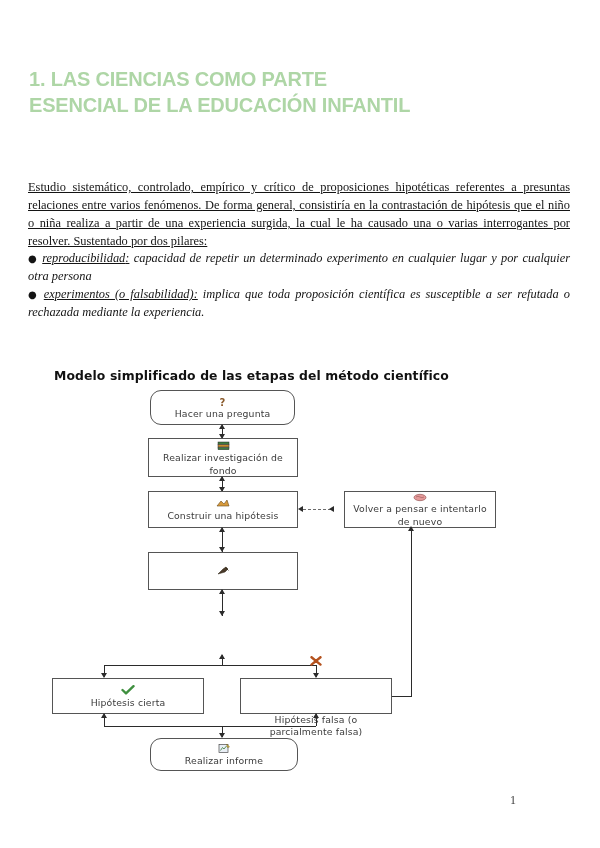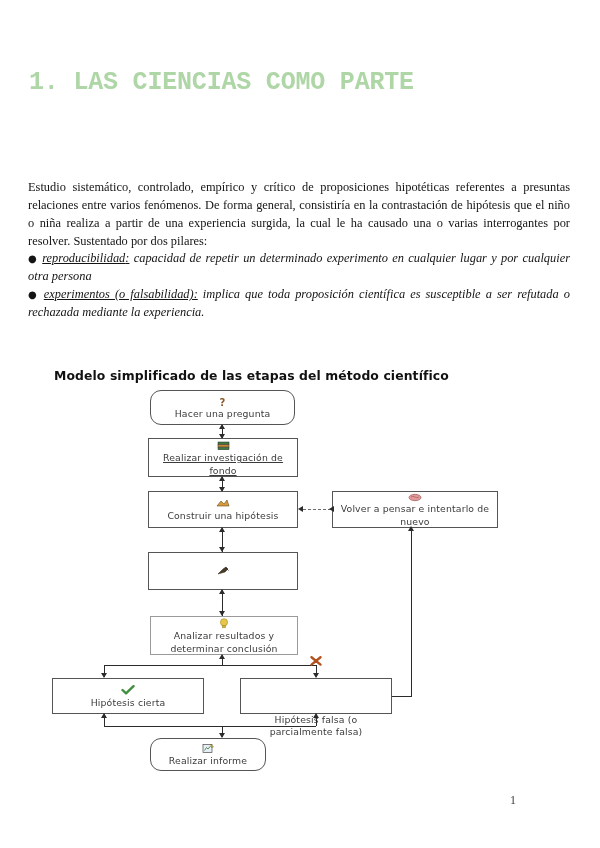--- a/index.html
+++ b/index.html
@@ -19,23 +19,23 @@
     position: absolute;
     inset: 0;
     background: #fff;
   }
 
   
   .doc-title {
     position: absolute;
     left: 29px; top: 66px;
     width: 520px;
-    font-family: Liberation Mono, monospace;
+    font-family: Liberation Sans, sans-serif;
     font-weight: bold;
-    font-size: 25px;
+    font-size: 20px;
     line-height: 1.32;
     letter-spacing: -0.2px;
     color: #aed6a6;
   }
   .doc-title .ln { display: block; white-space: nowrap; }
 
   .sec-title {
     position: absolute;
     left: 29px; top: 160px;
     font-family: "Liberation Serif", "DejaVu Serif", serif;
@@ -51,20 +51,21 @@
     left: 28px; top: 179px;
     width: 542px;
     font-size: 12.4px;
     line-height: 1.44;
     color: #141414;
   }
   .para {
     margin: 0 0 0 0;
     text-align: justify;
     text-justify: inter-word;
+    text-decoration: underline;
   }
   .u { text-decoration: underline; }
   .bullet-row {
     text-align: justify;
     margin: 0;
     font-style: italic;
   }
   .bul { font-family: "DejaVu Sans", sans-serif; font-size: 10px; }
 
   
@@ -159,20 +160,21 @@
     color: #3d3d3d;
   }
 </style>
 </head>
 <body>
 
 <div class="page">
 
   <div class="doc-title">
     <span class="ln">1. LAS CIENCIAS COMO PARTE</span>
+    <span class="ln">ESENCIAL DE LA EDUCACIÓN INFANTIL</span>
   </div>
 
 
   <div class="body-block">
     <p class="para">Estudio sistemático, controlado, empírico y crítico de proposiciones hipotéticas referentes a presuntas relaciones entre varios fenómenos. De forma general, consistiría en la contrastación de hipótesis que el niño o niña realiza a partir de una experiencia surgida, la cual le ha causado una o varias interrogantes por resolver. Sustentado por dos pilares:</p>
 
     <p class="bullet-row">
       <span class="bul">●</span>
       <span class="u">reproducibilidad</span><span class="u">:</span><span> capacidad de repetir un determinado experimento en cualquier lugar y por cualquier otra persona</span>
     </p>
@@ -195,21 +197,21 @@
             <text x="5.5" y="9.5" text-anchor="middle" font-family="DejaVu Sans, sans-serif" font-size="10" font-weight="bold" fill="#8a5a2b">?</text>
           </svg>
         </span>
         <span class="lbl">Hacer una pregunta</span>
       </div>
 
       <div class="ln-v" style="left:194px; top:37px; height:13px;"></div>
       <div class="arw up" style="left:191px; top:36px;"></div>
       <div class="arw down" style="left:191px; top:46px;"></div>
 
-      <div class="node" style="left:120px; top:50px; width:150px; height:39px;text-decoration:underline;">
+      <div class="node" style="left:120px; top:50px; width:150px; height:39px;">
         <span class="ic">
           <svg width="13" height="11" viewBox="0 0 13 11">
             <rect x="1" y="2" width="11" height="2.3" fill="#3f7a3f" stroke="#2a2a2a" stroke-width="0.5"></rect>
             <rect x="1" y="4.7" width="11" height="2.3" fill="#c98a2e" stroke="#2a2a2a" stroke-width="0.5"></rect>
             <rect x="1" y="7.4" width="11" height="2.3" fill="#3f7a3f" stroke="#2a2a2a" stroke-width="0.5"></rect>
           </svg>
         </span>
         <span class="lbl">Realizar investigación de fondo</span>
       </div>
 
@@ -219,21 +221,21 @@
 
       <div class="node" style="left:120px; top:103px; width:150px; height:37px;">
         <span class="ic">
           <svg width="14" height="10" viewBox="0 0 14 10">
             <path d="M1 8 L5 3 L8 6 L11 2 L13 8 Z" fill="#d79a3c" stroke="#6a4a1a" stroke-width="0.6"></path>
           </svg>
         </span>
         <span class="lbl">Construir una hipótesis</span>
       </div>
 
-      <div class="node" style="left:304px; top:103px; width:166px; height:37px;">
+      <div class="node" style="left:316px; top:103px; width:152px; height:37px;">
         <span class="ic">
           <svg width="14" height="9" viewBox="0 0 14 9">
             <ellipse cx="7" cy="4.5" rx="6" ry="3.2" fill="#e59a9a" stroke="#8a4a4a" stroke-width="0.6"></ellipse>
             <path d="M3 4 Q5 2.5 7 4 Q9 5.5 11 4" fill="none" stroke="#8a4a4a" stroke-width="0.5"></path>
           </svg>
         </span>
         <span class="lbl">Volver a pensar e intentarlo de nuevo</span>
       </div>
 
       <div class="dash-h" style="left:275px; top:121px; width:28px;"></div>
@@ -250,29 +252,20 @@
             <path d="M2 8 L7 3 L10 1 L12 3 L9 6 Z" fill="#4a3a2a" stroke="#2a2010" stroke-width="0.5"></path>
             <path d="M9.5 1.5 L12.5 4.5" stroke="#2a2010" stroke-width="0.7"></path>
           </svg>
         </span>
       </div>
 
       <div class="ln-v" style="left:194px; top:202px; height:26px;"></div>
       <div class="arw up" style="left:191px; top:201px;"></div>
       <div class="arw down" style="left:191px; top:223px;"></div>
 
-      <div class="node" style="left:122px; top:228px; width:148px; height:39px; border-color:#9a9a9a;">
-        <span class="ic">
-          <svg width="10" height="11" viewBox="0 0 10 11">
-            <circle cx="5" cy="4.3" r="3.6" fill="#e8c64a" stroke="#a08a20" stroke-width="0.6"></circle>
-            <rect x="3.4" y="7.6" width="3.2" height="2.2" fill="#d6b43a" stroke="#a08a20" stroke-width="0.5"></rect>
-          </svg>
-        </span>
-        <span class="lbl">Analizar resultados y determinar conclusión</span>
-      </div>
 
       <div class="ln-v" style="left:194px; top:267px; height:11px;"></div>
       <div class="arw up" style="left:191px; top:266px;"></div>
       <div class="ln-h" style="left:76px; top:277px; width:212px;"></div>
       <div class="ln-v" style="left:76px; top:277px; height:12px;"></div>
       <div class="ln-v" style="left:288px; top:277px; height:12px;"></div>
       <div class="arw down" style="left:73px; top:285px;"></div>
       <div class="arw down" style="left:285px; top:285px;"></div>
 
       <div class="node" style="left:24px; top:290px; width:152px; height:36px;text-align:right;">
@@ -298,21 +291,21 @@
       <div class="arw up" style="left:380px; top:138px;"></div>
 
       <div class="ln-v" style="left:76px; top:326px; height:12px;"></div>
       <div class="ln-v" style="left:288px; top:326px; height:12px;"></div>
       <div class="arw up" style="left:73px; top:325px;"></div>
       <div class="arw up" style="left:285px; top:325px;"></div>
       <div class="ln-h" style="left:76px; top:338px; width:212px;"></div>
       <div class="ln-v" style="left:194px; top:338px; height:11px;"></div>
       <div class="arw down" style="left:191px; top:345px;"></div>
 
-      <div class="node round" style="left:122px; top:350px; width:116px; height:33px;">
+      <div class="node round" style="left:122px; top:350px; width:148px; height:33px;">
         <span class="ic">
           <svg width="13" height="11" viewBox="0 0 13 11">
             <rect x="1" y="1.5" width="9" height="8" fill="#e8eef5" stroke="#4a4a4a" stroke-width="0.7"></rect>
             <path d="M2.5 7.5 L4.5 4.5 L6 6 L8.5 3" fill="none" stroke="#3a7a3a" stroke-width="0.8"></path>
             <path d="M8.5 1 L11.5 4 L9.5 4.6 Z" fill="#d7b93c" stroke="#7a6420" stroke-width="0.5"></path>
           </svg>
         </span>
         <span class="lbl">Realizar informe</span>
       </div>
 

